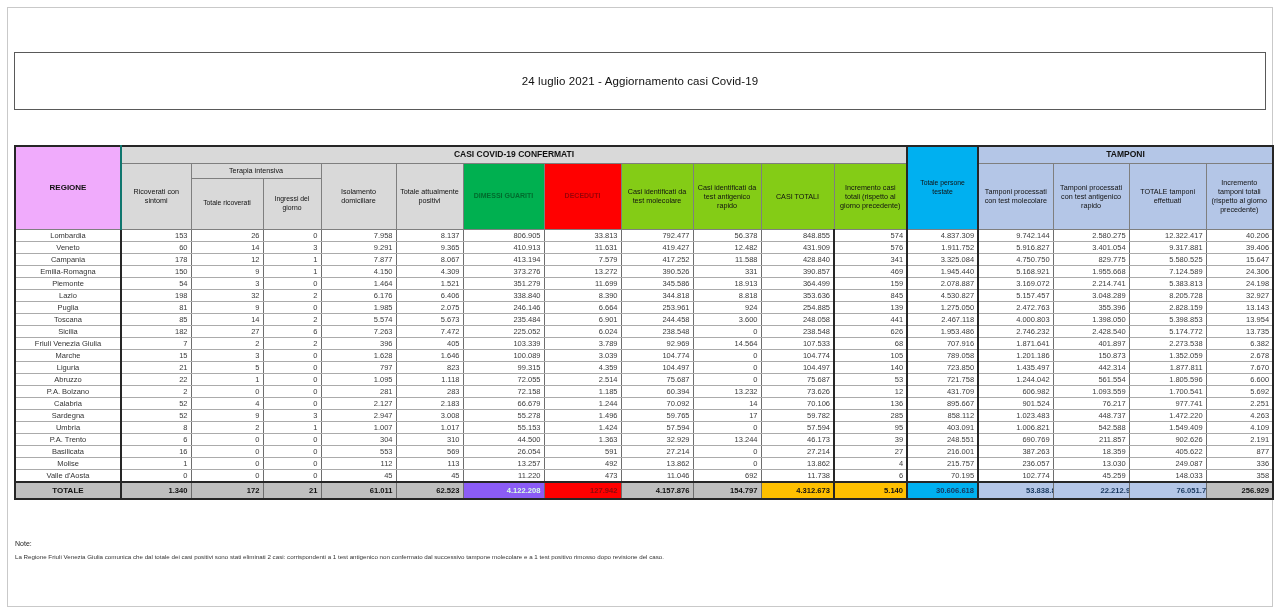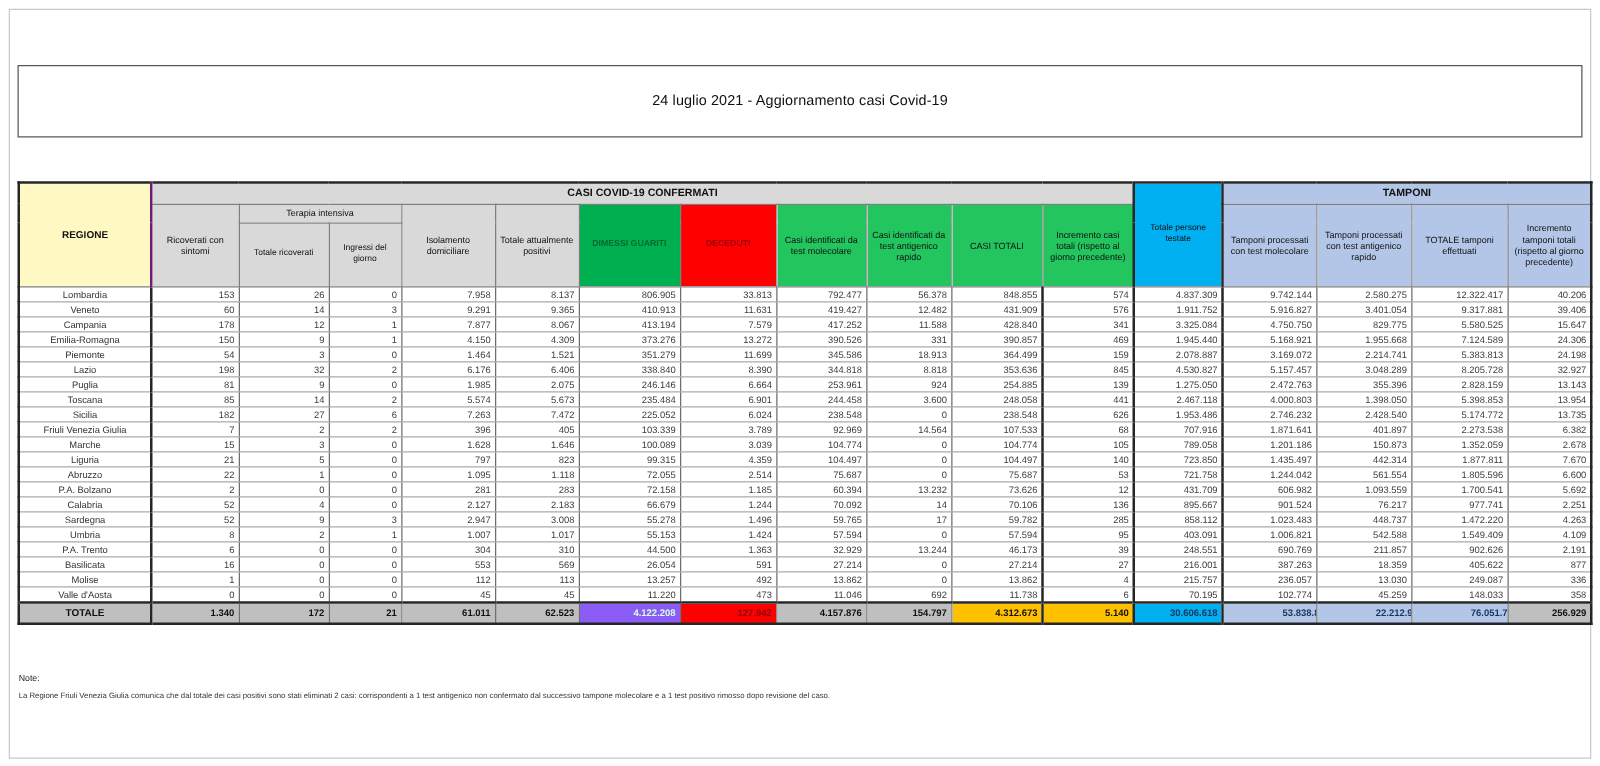--- a/index.html
+++ b/index.html
@@ -13,24 +13,24 @@
   .title-box div{font-size:11.5px;letter-spacing:.1px;color:#111;}
   table{position:absolute;left:14px;top:145px;border-collapse:collapse;
        table-layout:fixed;width:1258px;border:2px solid #262626;}
   td,th{border:1px solid #7f7f7f;padding:0 3px;overflow:hidden;
        font-weight:normal;box-sizing:border-box;}
   thead td{background:#d9d9d9;text-align:center;vertical-align:middle;
        font-size:6.8px;line-height:1.25;color:#111;}
   .band{font-size:8.5px;font-weight:bold;height:17px;}
   .terapia-row td{font-size:7.2px;height:15px;}
   .hdr-row td{height:51px;}
-  td.regione-hdr{background:#fef9c3;font-weight:bold;font-size:8px;border-right:2px solid #701a75;}
+  td.regione-hdr{background:#f0abfc;font-weight:bold;font-size:8px;border-right:2px solid #0f766e;}
   td.green-hdr{background:#00b050;color:#006b2d;font-weight:bold;font-size:7px;}
   td.red-hdr{background:#ff0000;color:#9c0006;font-weight:bold;font-size:7px;}
-  td.yellow-hdr{background:#22c55e;text-align:center;}
+  td.yellow-hdr{background:#84cc16;text-align:center;}
   td.yellow-hdr.big{font-weight:normal;font-size:7.2px;}
   td.cyan-hdr{background:#00b0f0;border-left:2px solid #262626;border-right:2px solid #262626;}
   td.peri-hdr{background:#b4c6e7;}
   tbody td{background:#fff;font-size:7.5px;height:11.5px;line-height:11px;
        text-align:right;color:#3b3b3b;
        border-top:1px solid #ababab;border-bottom:1px solid #ababab;
        border-left:1px solid #6e6e6e;border-right:1px solid #6e6e6e;}
   tbody td.rname{text-align:center;color:#333;border-right:2px solid #262626;}
   tbody td.thickL{border-left:2px solid #262626;}
   tbody td.thickR{border-right:2px solid #262626;}

